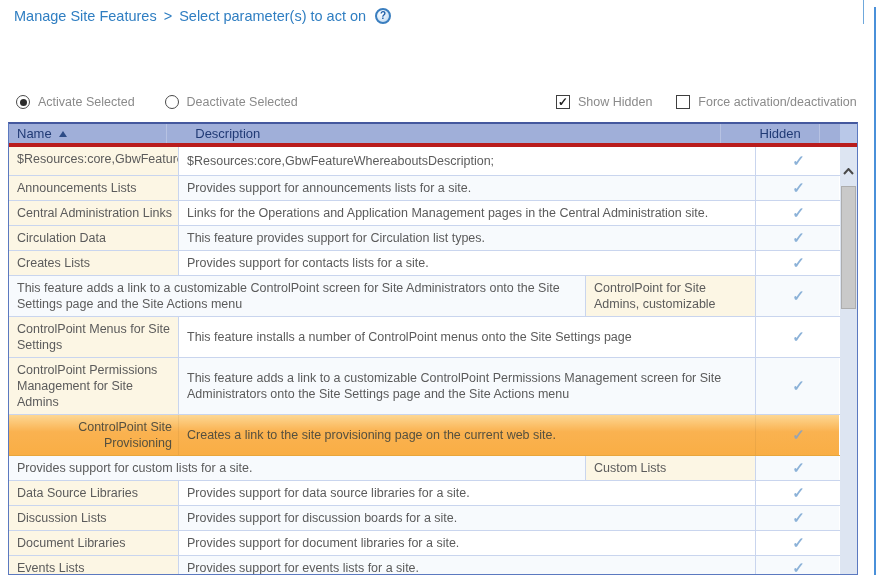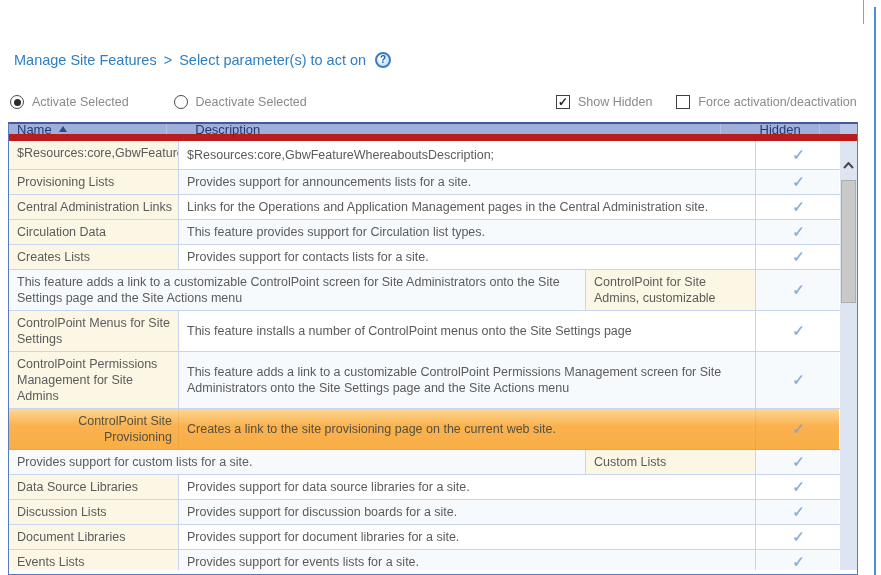--- a/index.html
+++ b/index.html
@@ -8,35 +8,35 @@
 
   .screen {
     position: relative; width: 881px; height: 575px;
     background: #fff; overflow: hidden;
   }
 
   
   .breadcrumb {
     position: absolute; left: 14px; top: 8px;
     font-size: 14.5px; color: #2F7EC2;
-    display: flex; align-items: center; gap: 7px; white-space: nowrap; margin-top: 44px;
+    display: flex; align-items: center; gap: 7px; white-space: nowrap;
   }
   .breadcrumb .crumb { cursor: pointer; }
   .help-icon {
     width: 16px; height: 16px; border-radius: 50%;
     border: 2px solid #3A7EBF;
     background: radial-gradient(circle at 35% 30%, #ffffff 0%, #d9e9f8 55%, #b3d2ef 100%);
     color: #1F5FA8; font-size: 10px; font-weight: bold;
     display: inline-flex; align-items: center; justify-content: center;
     margin-left: 2px; cursor: pointer; line-height: 1;
   }
 
   
   .ctl-label { font-size: 12.5px; color: #8A8A8A; }
-  .radio-group { position: absolute; left: 10px; top: 95px; display: flex; gap: 45px; }
+  .radio-group { position: absolute; left: 16px; top: 95px; display: flex; gap: 30px; }
   .chk-group   { position: absolute; left: 556px; top: 95px; display: flex; gap: 24px; }
   .ctl-item { display: flex; align-items: center; gap: 8px; cursor: pointer; }
 
   .radio {
     width: 14px; height: 14px; border-radius: 50%;
     border: 1px solid #4A4A4A; background: #fff;
     display: inline-flex; align-items: center; justify-content: center;
   }
   .radio.sel::after {
     content: ""; width: 7px; height: 7px; border-radius: 50%; background: #2B2B2B;
@@ -46,21 +46,21 @@
     display: inline-flex; align-items: center; justify-content: center;
     font-size: 12px; color: #1E1E1E; font-weight: bold; line-height: 1;
   }
 
   
   .grid {
     position: absolute; left: 8px; top: 122px; width: 850px; height: 453px;
     border: 1px solid #5B79C0; border-top: 2px solid #44589E;
     background: #fff; overflow: hidden;
   }
-  .g-head { display: flex; height: 17px; background: #A0AFD9; border-bottom: 7px solid #b91c1c; gap: 20px; }
+  .g-head { display: flex; height: 23px; background: #A0AFD9; border-bottom: 4px solid #b91c1c; gap: 20px; }
   .g-head .hcell {
     font-size: 13px; color: #203A75; display: flex; align-items: center;
     padding: 0 8px; border-right: 1px solid #B7C2E2; cursor: pointer;
   }
   .h-name { width: 170px; gap: 7px; }
   .h-desc { width: 577px; }
   .h-hidden { width: 84px; justify-content: center; }
   .h-scroll { width: 17px; background: #B9C8E8; border-right: none !important; cursor: default; }
   .sort-arrow {
     width: 0; height: 0; border-left: 4px solid transparent; border-right: 4px solid transparent;
@@ -162,21 +162,21 @@
           <div class="trow">
             <div class="cell c-name">$Resources:core,GbwFeature</div>
             <div class="cell c-desc">
               <span>$Resources:core,GbwFeatureWhereaboutsDescription;</span>
             </div>
             <div class="cell c-hid">
               <span class="check">✓</span>
             </div>
           </div>
           <div class="trow alt">
-            <div class="cell c-name">Provisioning Lists</div>
+            <div class="cell c-name">Announcements Lists</div>
             <div class="cell c-desc">
               <span>Provides support for announcements lists for a site.</span>
             </div>
             <div class="cell c-hid">
               <span class="check">✓</span>
             </div>
           </div>
           <div class="trow">
             <div class="cell c-name">Central Administration Links</div>
             <div class="cell c-desc">

